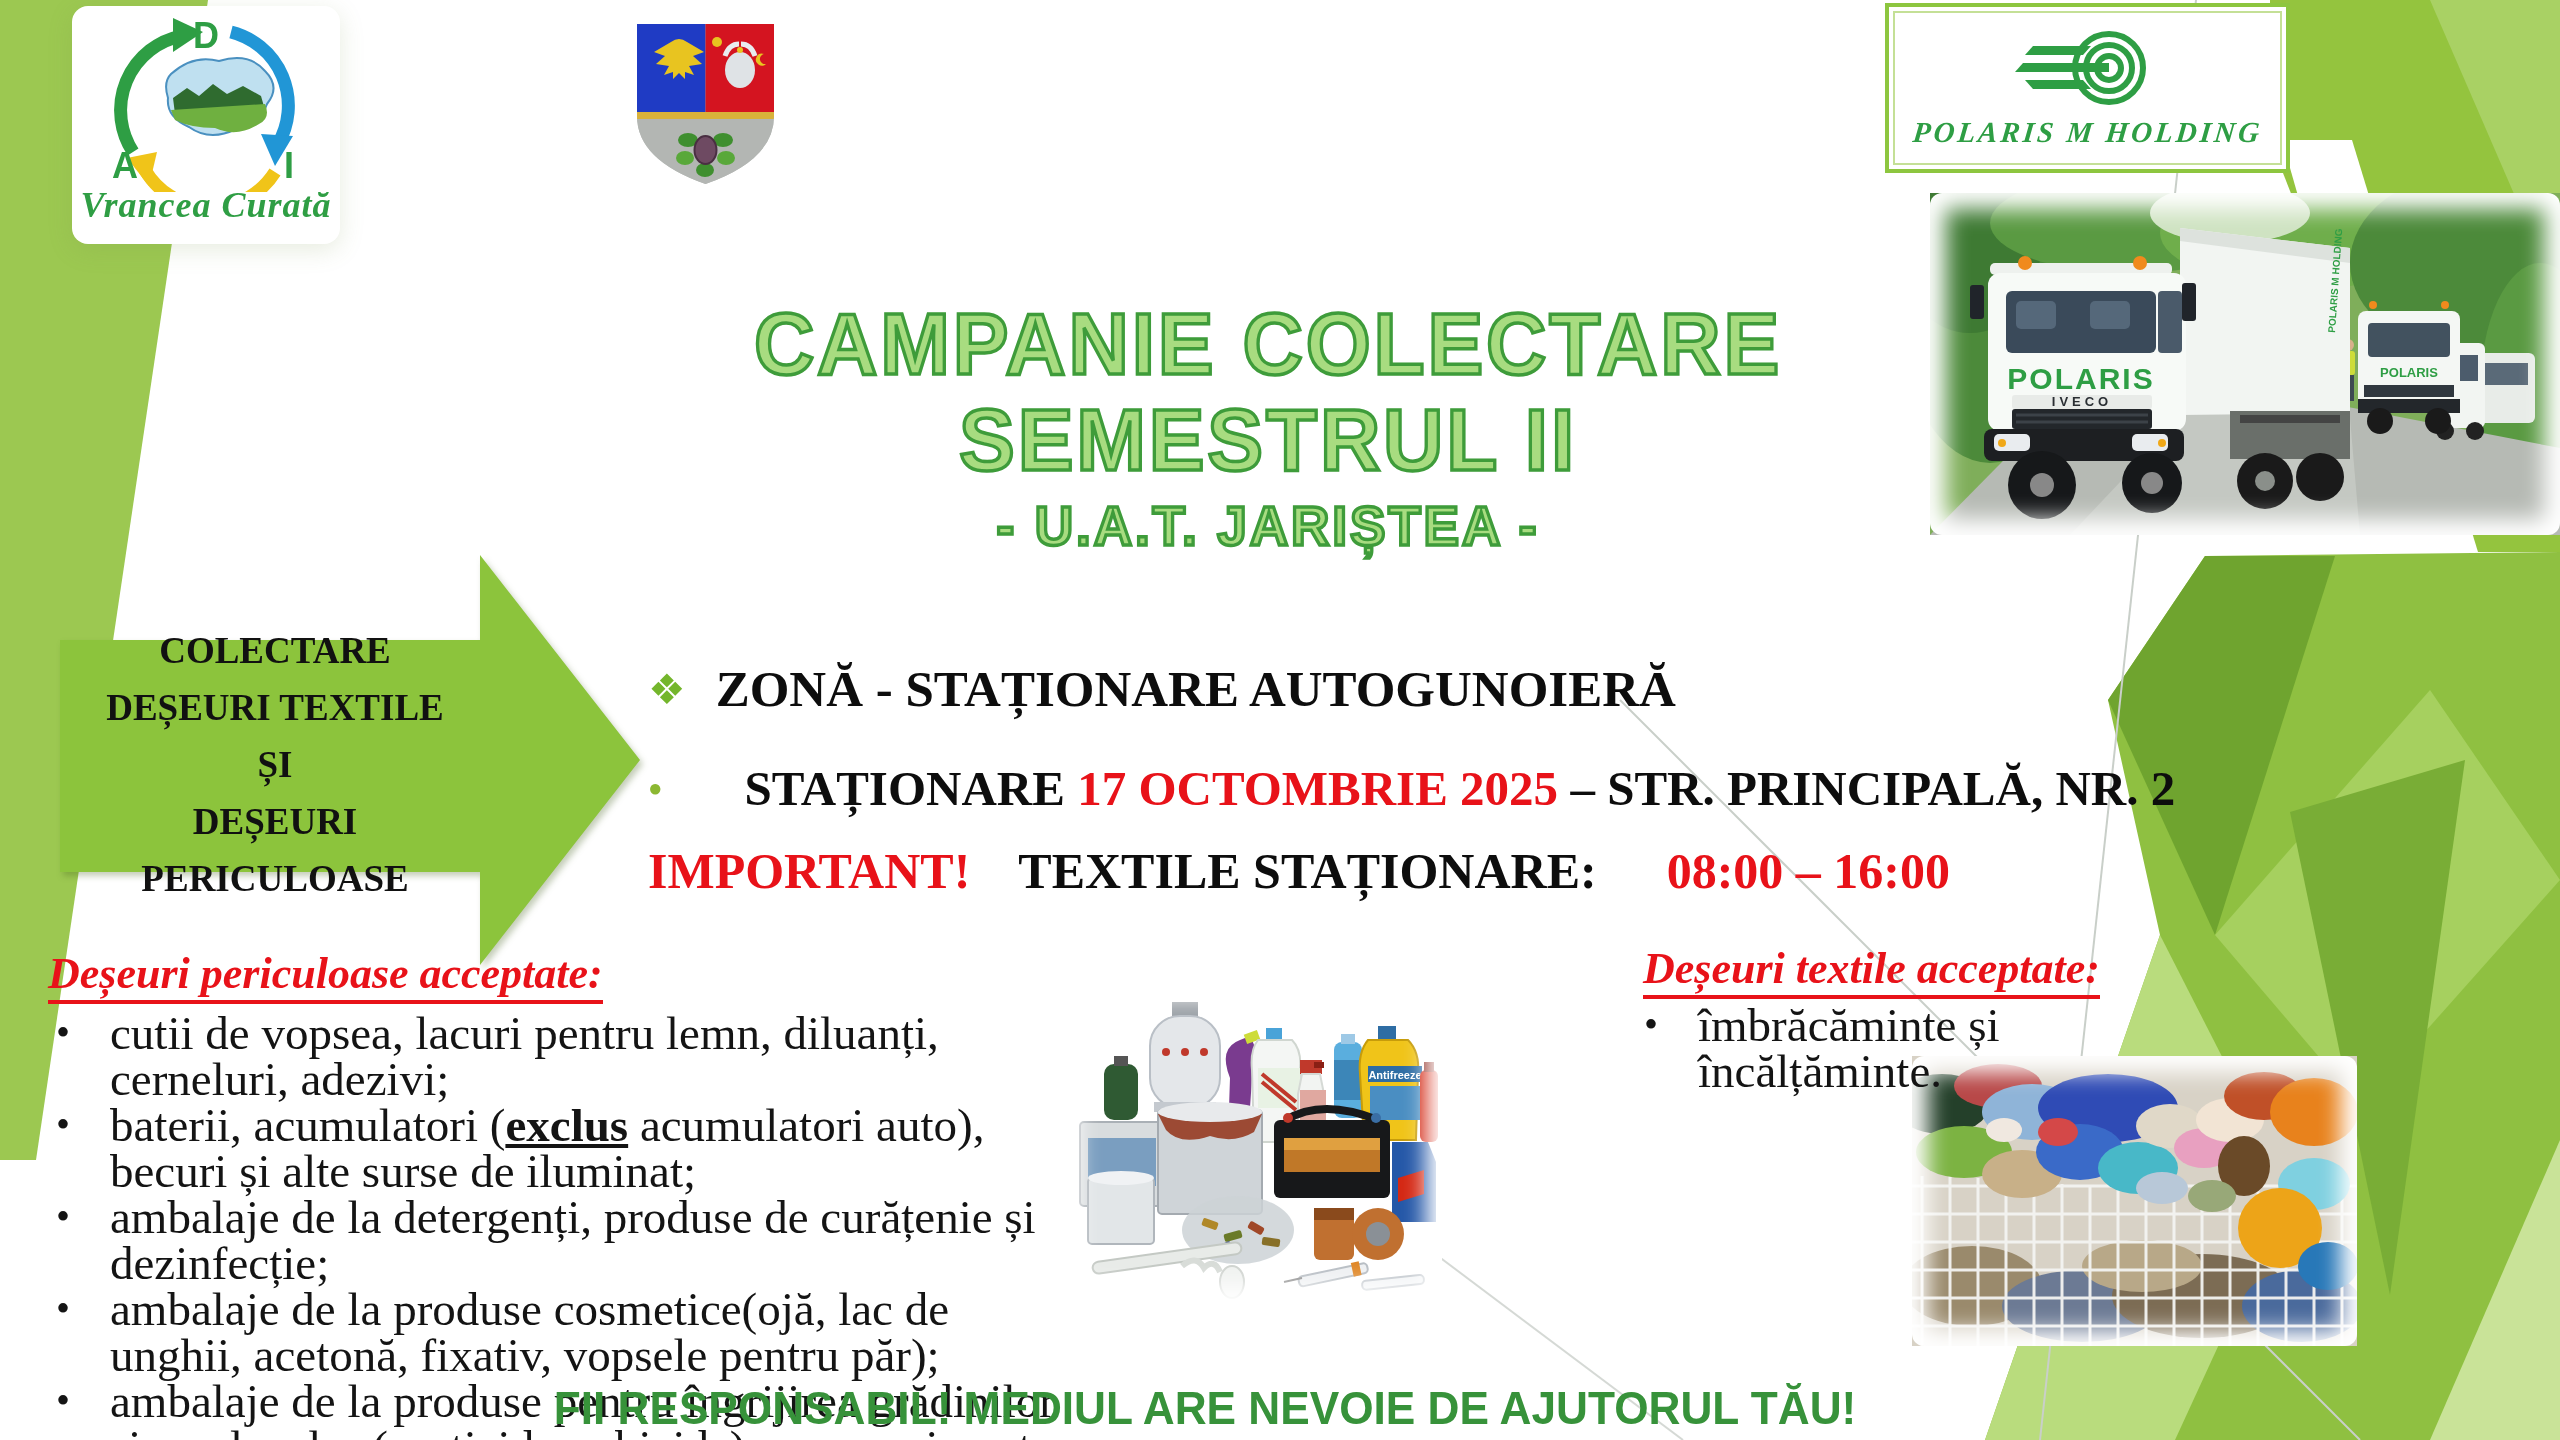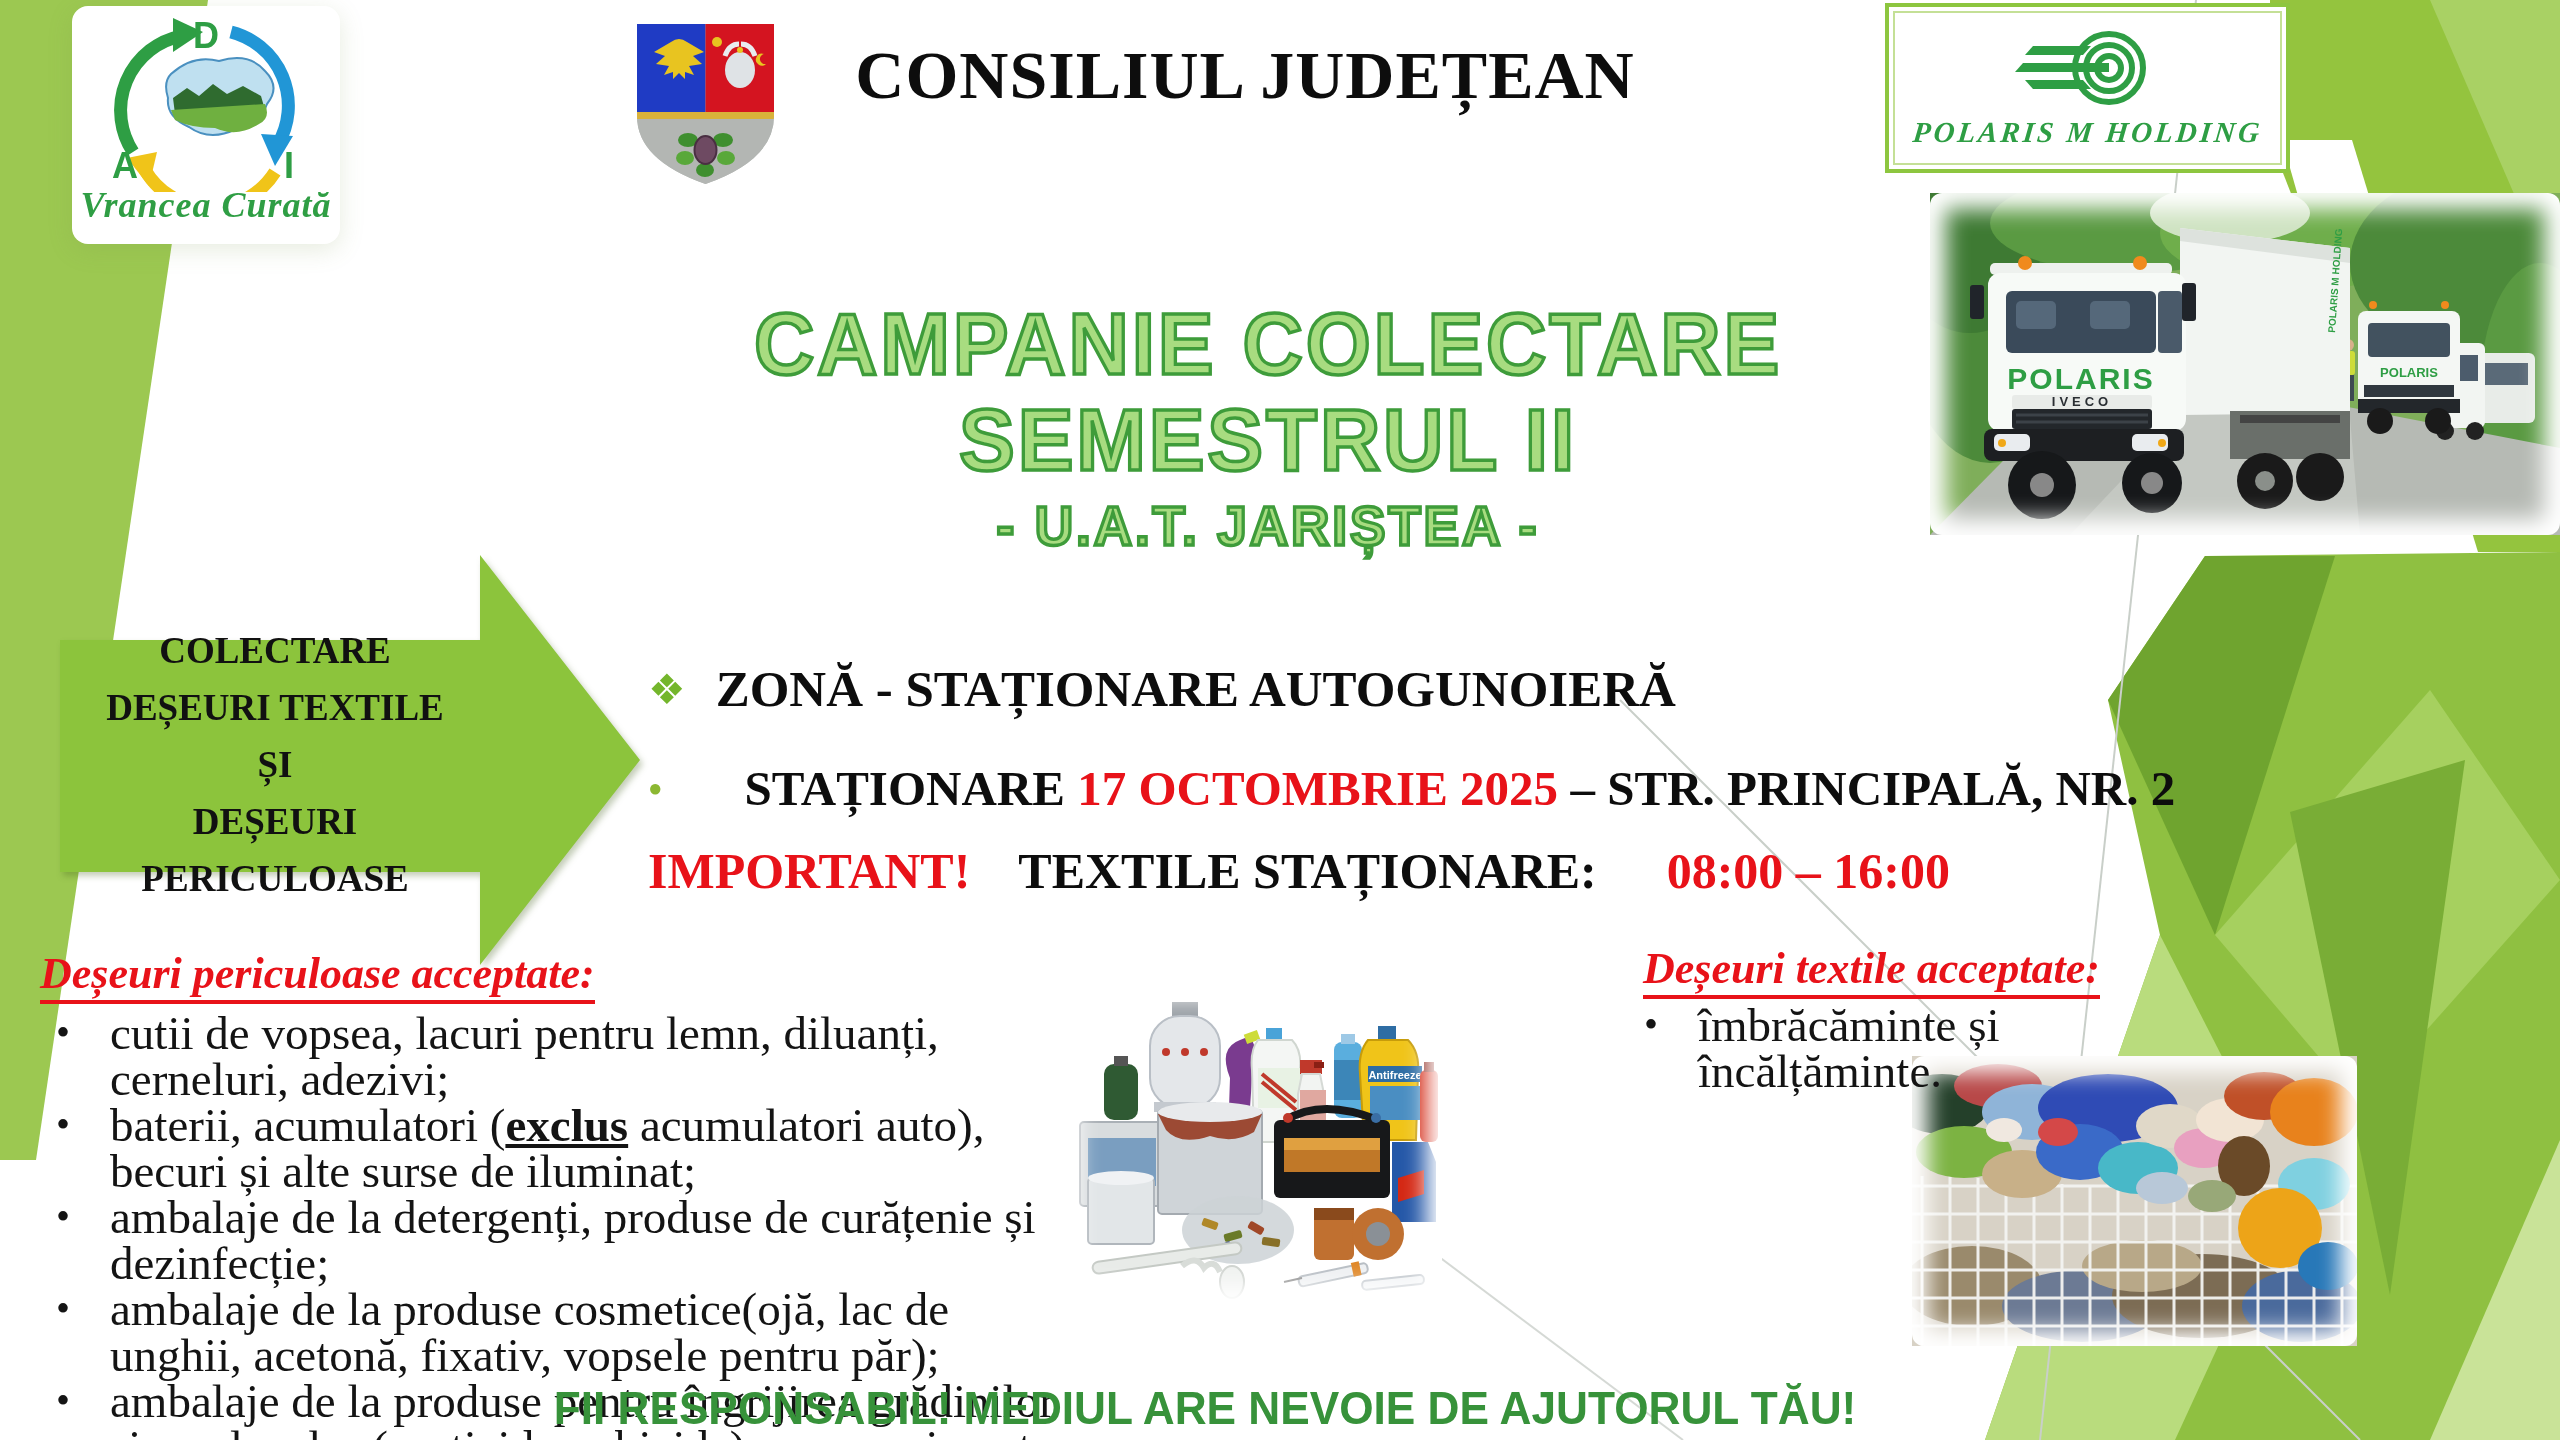--- a/index.html
+++ b/index.html
@@ -38,21 +38,21 @@
   .dot{color:#8cb832;font-size:24px;margin-right:82px;}
   .stat-text{font-weight:bold;font-size:49px;color:#0d0d0d;white-space:nowrap;}
   .red{color:#e81219;}
   .imp-line{left:648px;top:842px;display:flex;align-items:baseline;z-index:2;font-weight:bold;font-size:50px;}
   .imp-label{color:#e81219;margin-right:48px;}
   .imp-program{color:#0d0d0d;margin-right:70px;}
   .imp-hours{color:#e81219;}
   
   .list-heading{font-weight:bold;font-style:italic;font-size:44px;color:#e81219;
       border-bottom:4px solid #e81219;display:inline-block;padding-bottom:1px;}
-  .hz-head{left:40px;top:948px;z-index:2;}
+  .hz-head{left:48px;top:948px;z-index:2;}
   .hz-list{left:52px;top:1010px;width:1032px;z-index:2;}
   ul.flat{list-style:none;margin:0;padding:0;}
   ul.flat li{position:relative;padding-left:58px;font-size:47px;line-height:46px;color:#141414;}
   ul.flat li::before{content:"•";position:absolute;left:4px;top:0;font-size:40px;color:#141414;}
   .exclus{font-weight:bold;text-decoration:underline;}
   .tx-head{left:1643px;top:943px;z-index:2;}
   .tx-list{left:1640px;top:1002px;width:530px;z-index:2;}
   .tx-list li{font-size:42px;padding-left:62px;}
   
   .footer-msg{left:400px;top:1380px;width:1610px;text-align:center;z-index:2;
@@ -131,21 +131,20 @@
       <ellipse cx="55" cy="120" rx="10" ry="7" fill="#3f8f2f"></ellipse>
       <ellipse cx="90" cy="120" rx="10" ry="7" fill="#3f8f2f"></ellipse>
       <ellipse cx="52" cy="138" rx="9" ry="7" fill="#59a83a"></ellipse>
       <ellipse cx="93" cy="138" rx="9" ry="7" fill="#59a83a"></ellipse>
       <ellipse cx="72" cy="150" rx="9" ry="7" fill="#3f8f2f"></ellipse>
       <ellipse cx="72.5" cy="130" rx="11" ry="14" fill="#6e4a62" stroke="#4a2f42" stroke-width="2"></ellipse>
     </g>
   </svg>
 
   <div class="abs council-title">
-    <div>CONSILIUL JUDEȚEAN</div>
   </div>
 
   <div class="abs polaris-box">
     <svg width="150" height="86" viewBox="0 0 150 86">
       <g stroke="#2e9e44" fill="none">
         <circle cx="96" cy="40" r="34" stroke-width="6"></circle>
         <circle cx="96" cy="40" r="23" stroke-width="6"></circle>
         <circle cx="96" cy="40" r="12" stroke-width="6"></circle>
       </g>
       <polygon points="20,18 78,18 70,27 12,27" fill="#2e9e44"></polygon>

